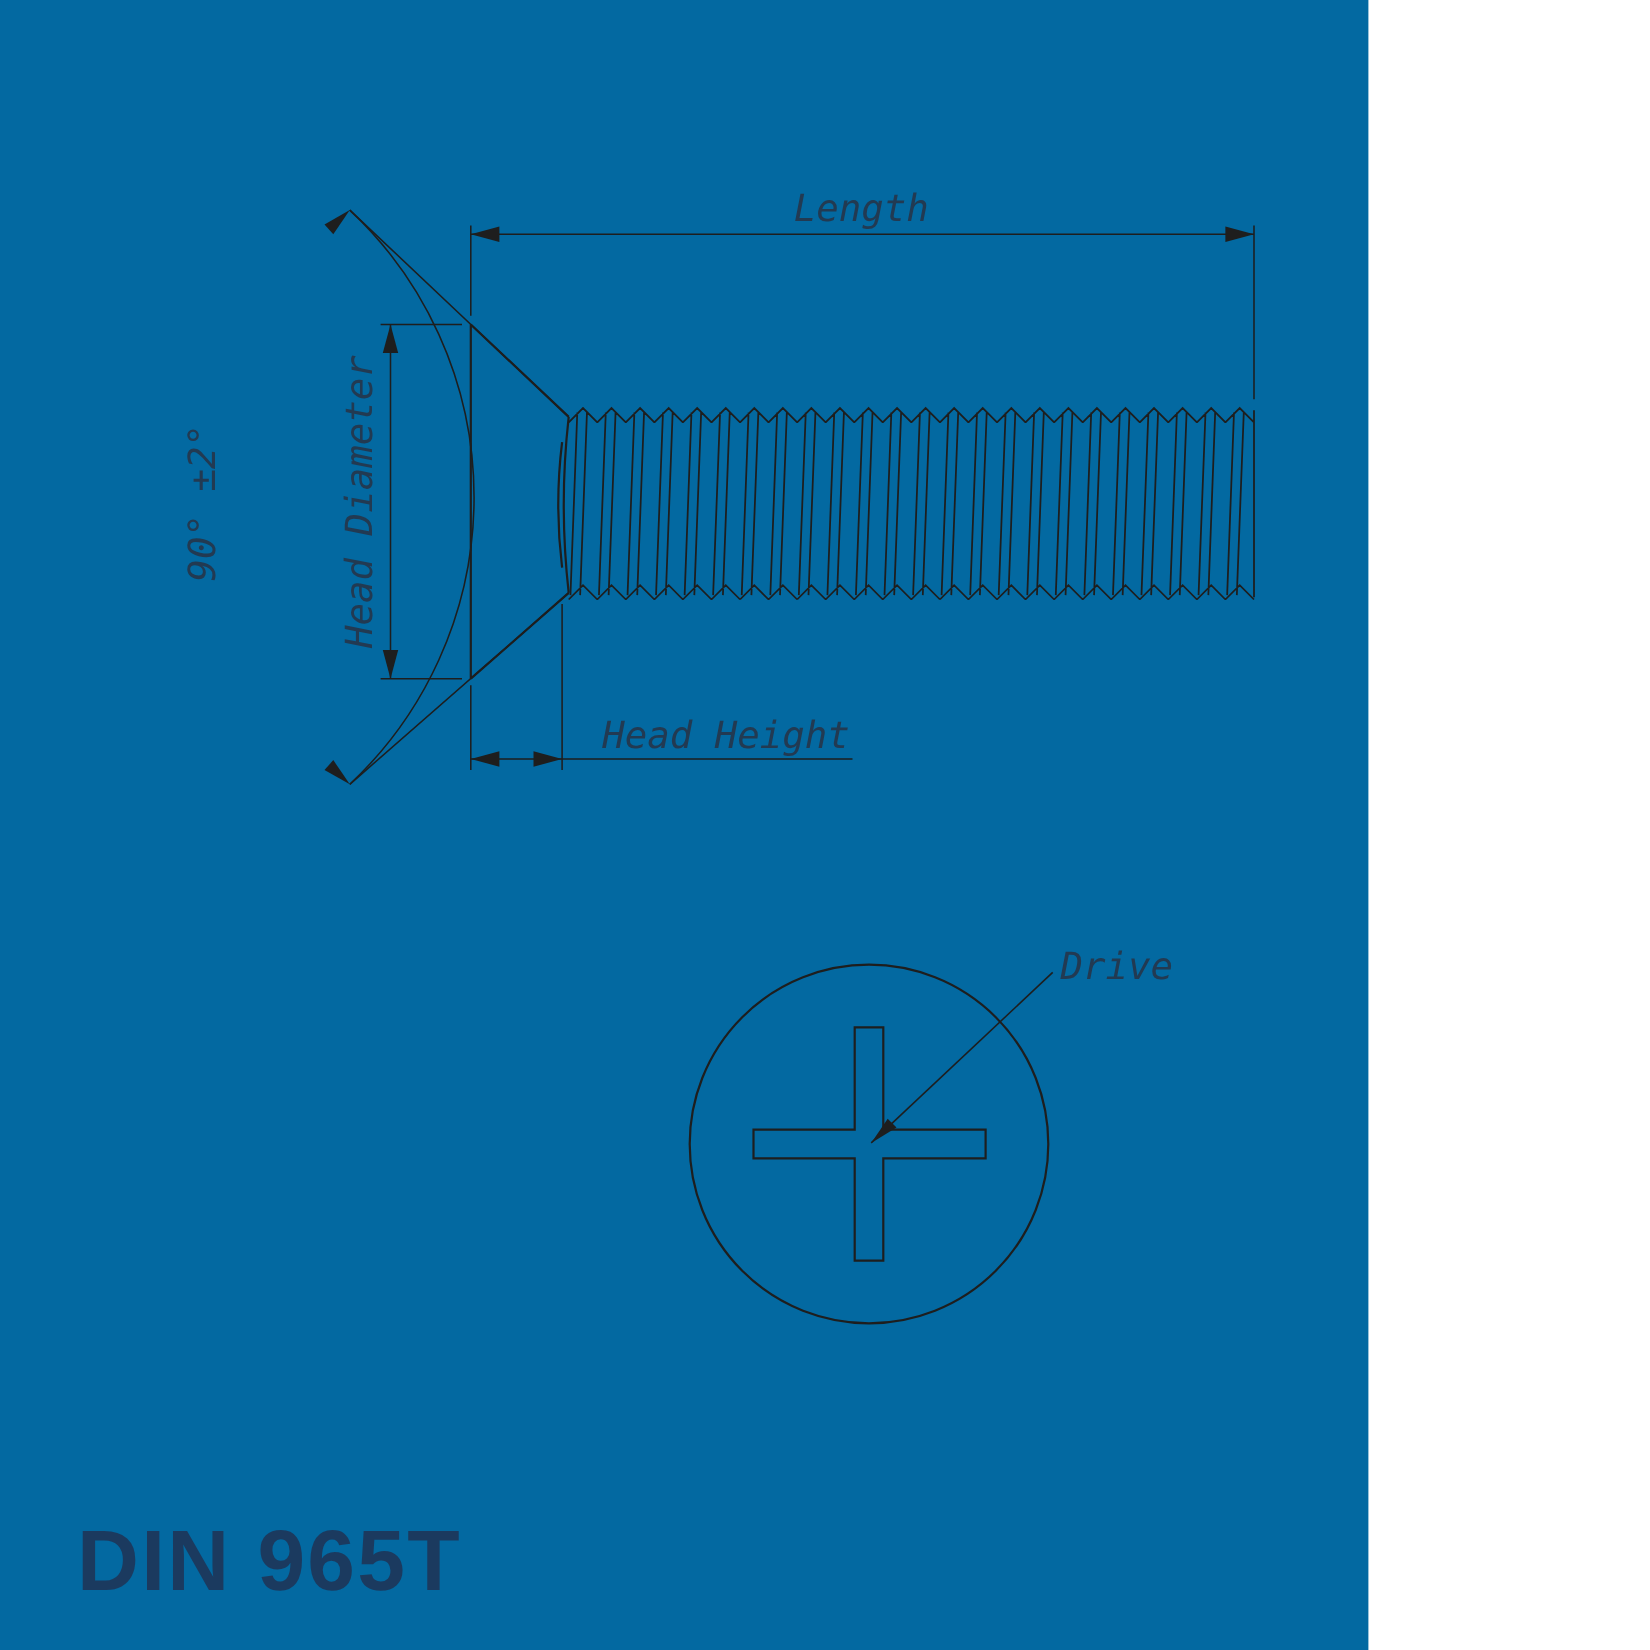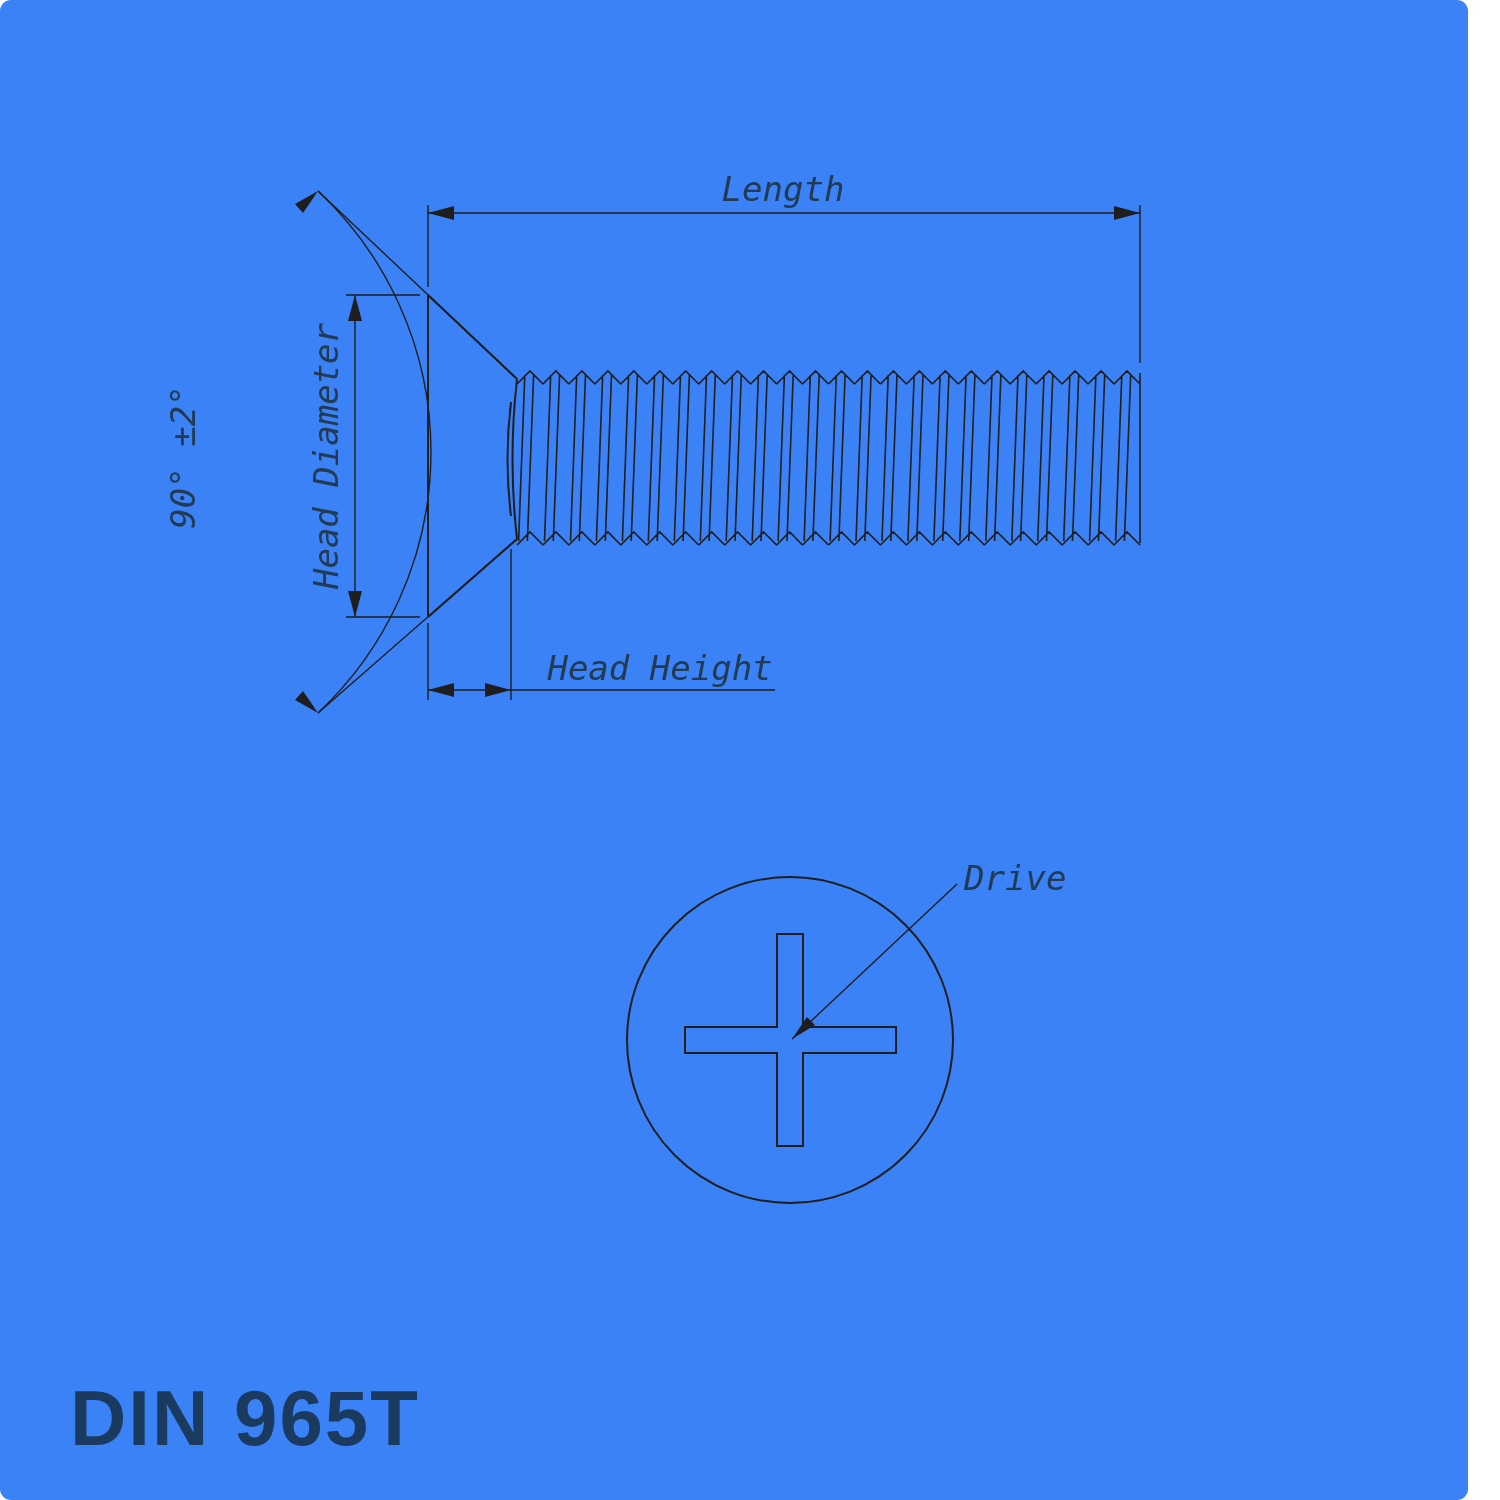--- a/index.html
+++ b/index.html
@@ -1,16 +1,16 @@
 <!DOCTYPE html>
 <html><head>
 <meta charset="utf-8">
 <style>
   html,body{margin:0;padding:0;background:#ffffff;}
-  .page{position:relative;width:1468px;height:1500px;background:#3b82f6;overflow:hidden;border-radius:11px;}
+  .page{position:relative;width:1244px;height:1500px;background:#0369a1;overflow:hidden;}
   svg text{font-family:"DejaVu Sans Mono", monospace;font-style:italic;}
   svg text.title{font-family:"Liberation Sans", sans-serif;font-style:normal;font-weight:700;letter-spacing:2px;}
 </style>
 </head>
 <body>
 
 <div class="page">
 <svg width="1500" height="1500" viewBox="0 0 1500 1500">
 
   <g fill="none" stroke-width="2" stroke="#1e1e1e">

